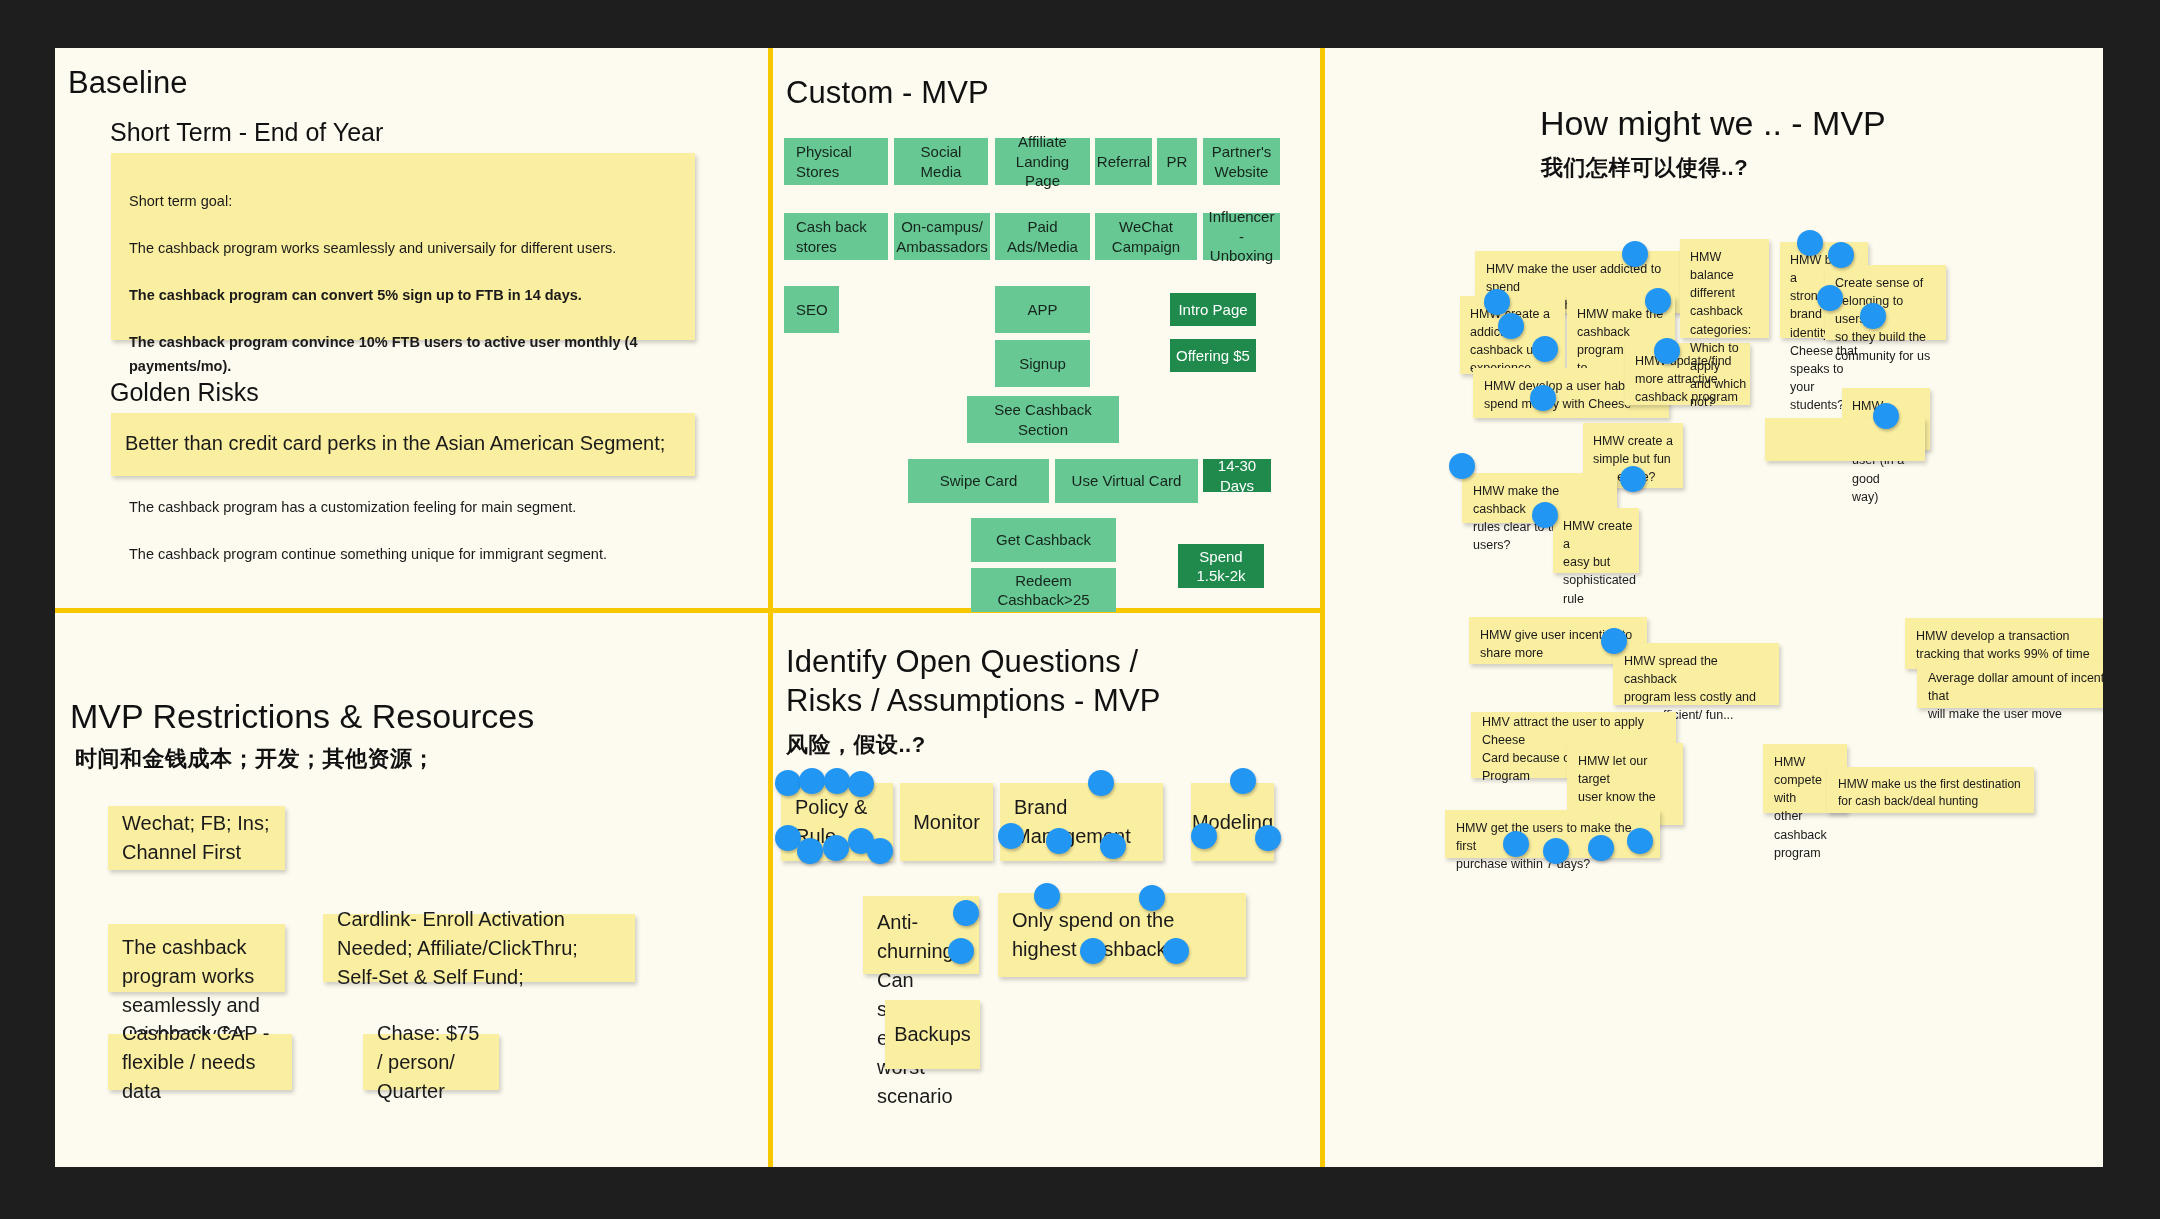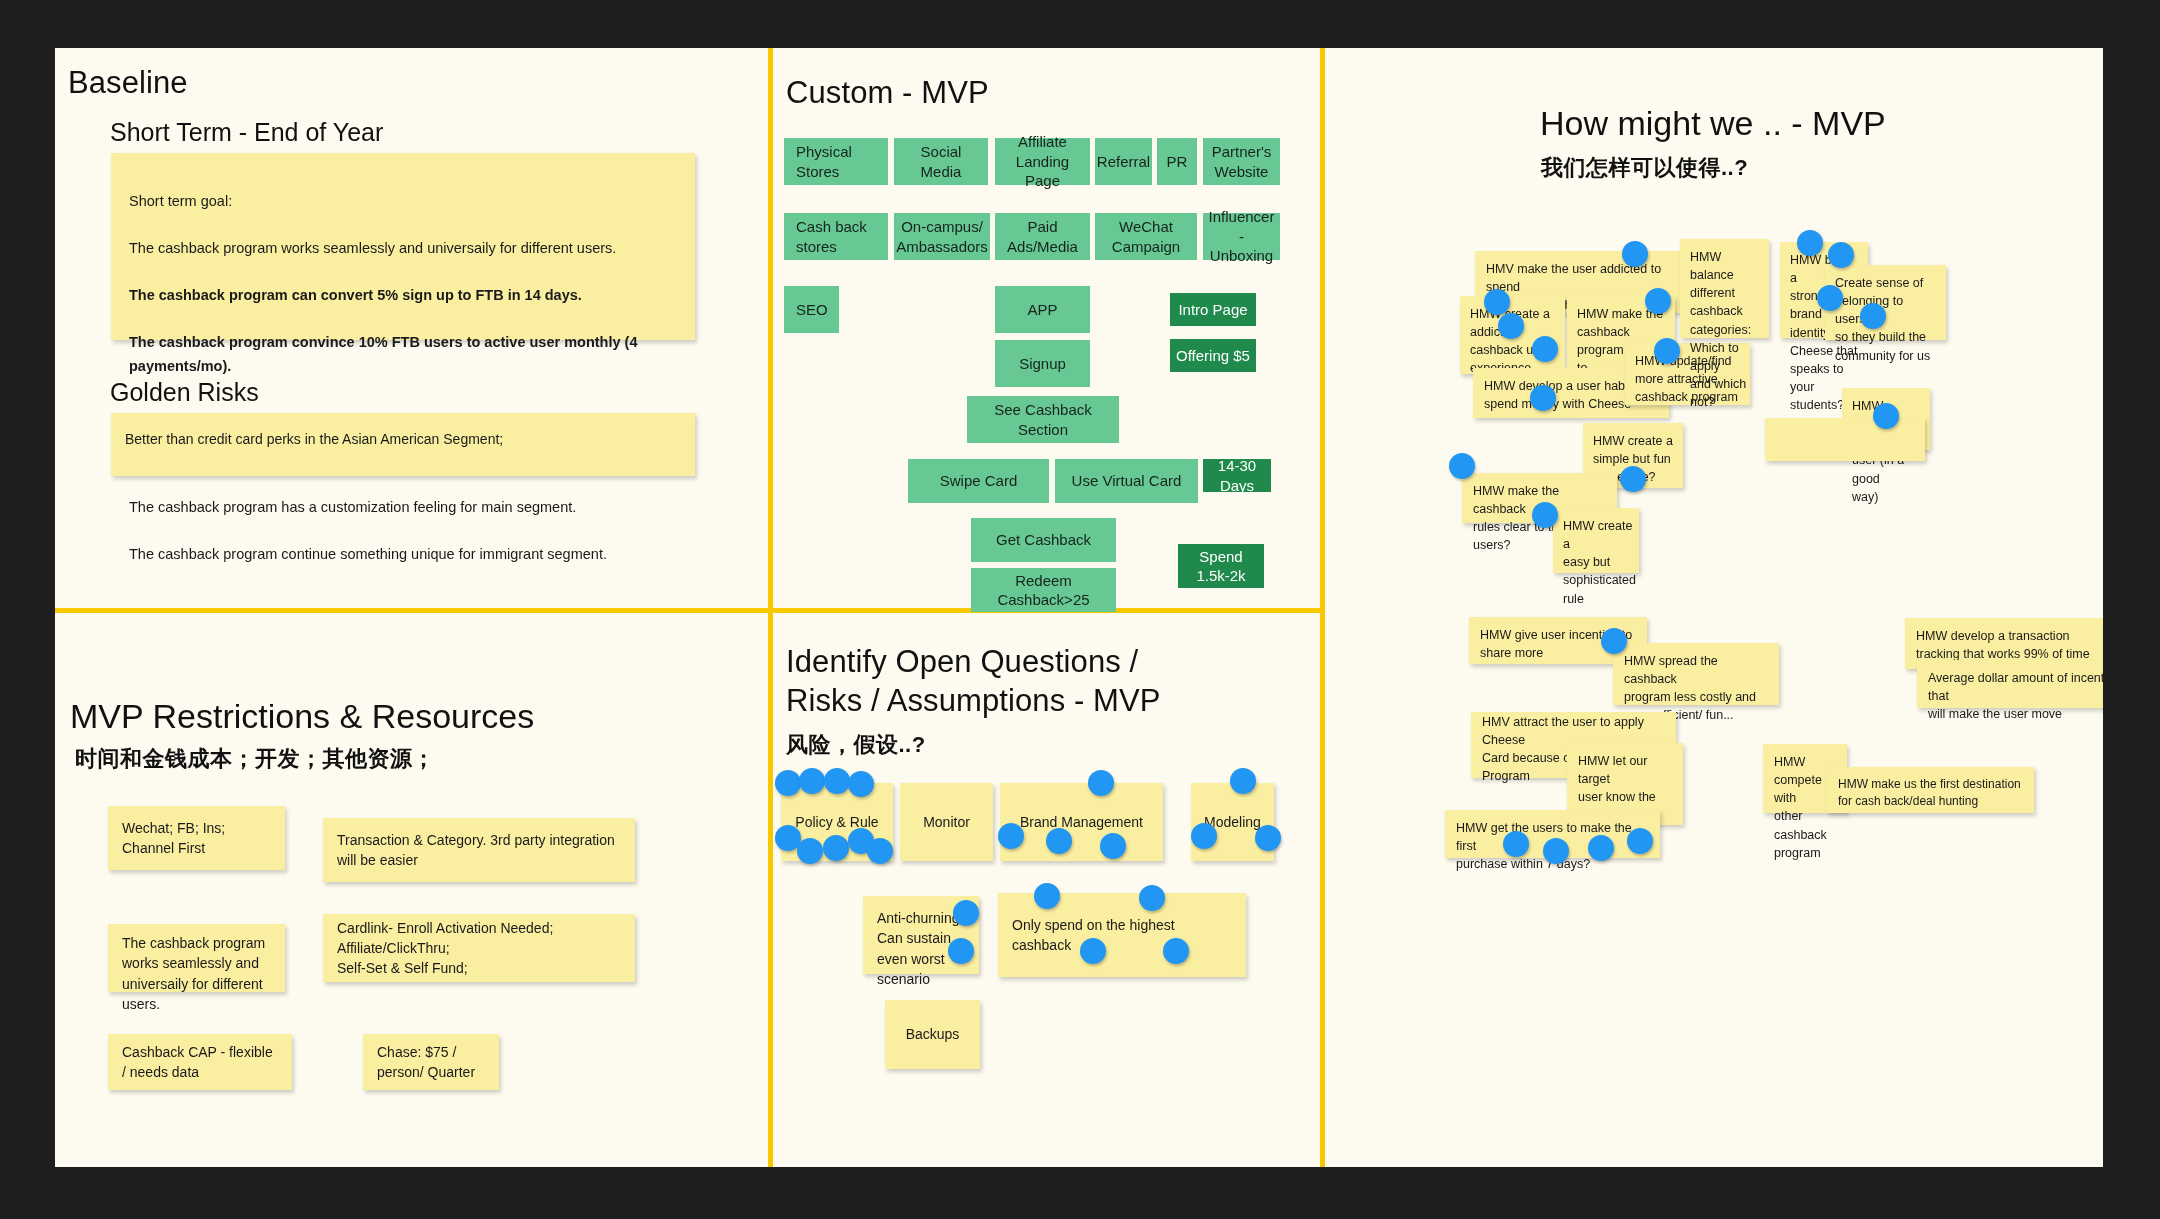--- a/index.html
+++ b/index.html
@@ -65,21 +65,21 @@
     font-weight: 600;
     letter-spacing: .5px;
   }
 
   
   .note {
     position: absolute;
     background: #faeea0;
     box-shadow: 2px 3px 4px rgba(0,0,0,.18);
     color: #1a1a1a;
-    font-size: 14px;
+    font-size: 20px;
     line-height: 1.45;
     box-sizing: border-box;
     padding: 10px 14px;
     display: flex;
     align-items: center;
     white-space: pre-line;
   }
   .note.top { align-items: flex-start; }
   .note.big {
     background: #faeea0;
@@ -150,21 +150,20 @@
 
       <div class="h2" style="position:absolute; left:55px; top:330px;">Golden Risks</div>
       <div class="note top" style="left:56px; top:365px; width:584px; height:63px; padding-top:16px;">Better than credit card perks in the Asian American Segment;</div>
     </div>
 
     <div class="panel" style="left:0; top:565px; width:713px; height:554px;">
       <div class="h1-big" style="position:absolute; left:15px; top:83px;">MVP Restrictions &amp; Resources</div>
       <div class="subcn" style="position:absolute; left:20px; top:131px;">时间和金钱成本；开发；其他资源；</div>
 
       <div class="note" style="left:53px; top:193px; width:177px; height:64px;">Wechat; FB; Ins; Channel First</div>
-      <div class="note" style="left:268px; top:205px; width:312px; height:64px;">Transaction &amp; Category.    3rd party integration will be easier</div>
 
       <div class="note top" style="left:53px; top:311px; width:177px; height:68px; padding-top:9px;">The cashback program works seamlessly and universaily for different users.</div>
       <div class="note" style="left:268px; top:301px; width:312px; height:68px;">Cardlink- Enroll Activation Needed; Affiliate/ClickThru;
 Self-Set &amp; Self Fund;</div>
 
       <div class="note" style="left:53px; top:421px; width:184px; height:56px;">Cashback CAP - flexible / needs data</div>
       <div class="note" style="left:268px; top:421px; width:136px; height:56px;margin-left:40px;">Chase: $75 / person/ Quarter</div>
     </div>
 
     <div class="panel" style="left:718px; top:0; width:547px; height:560px;">

